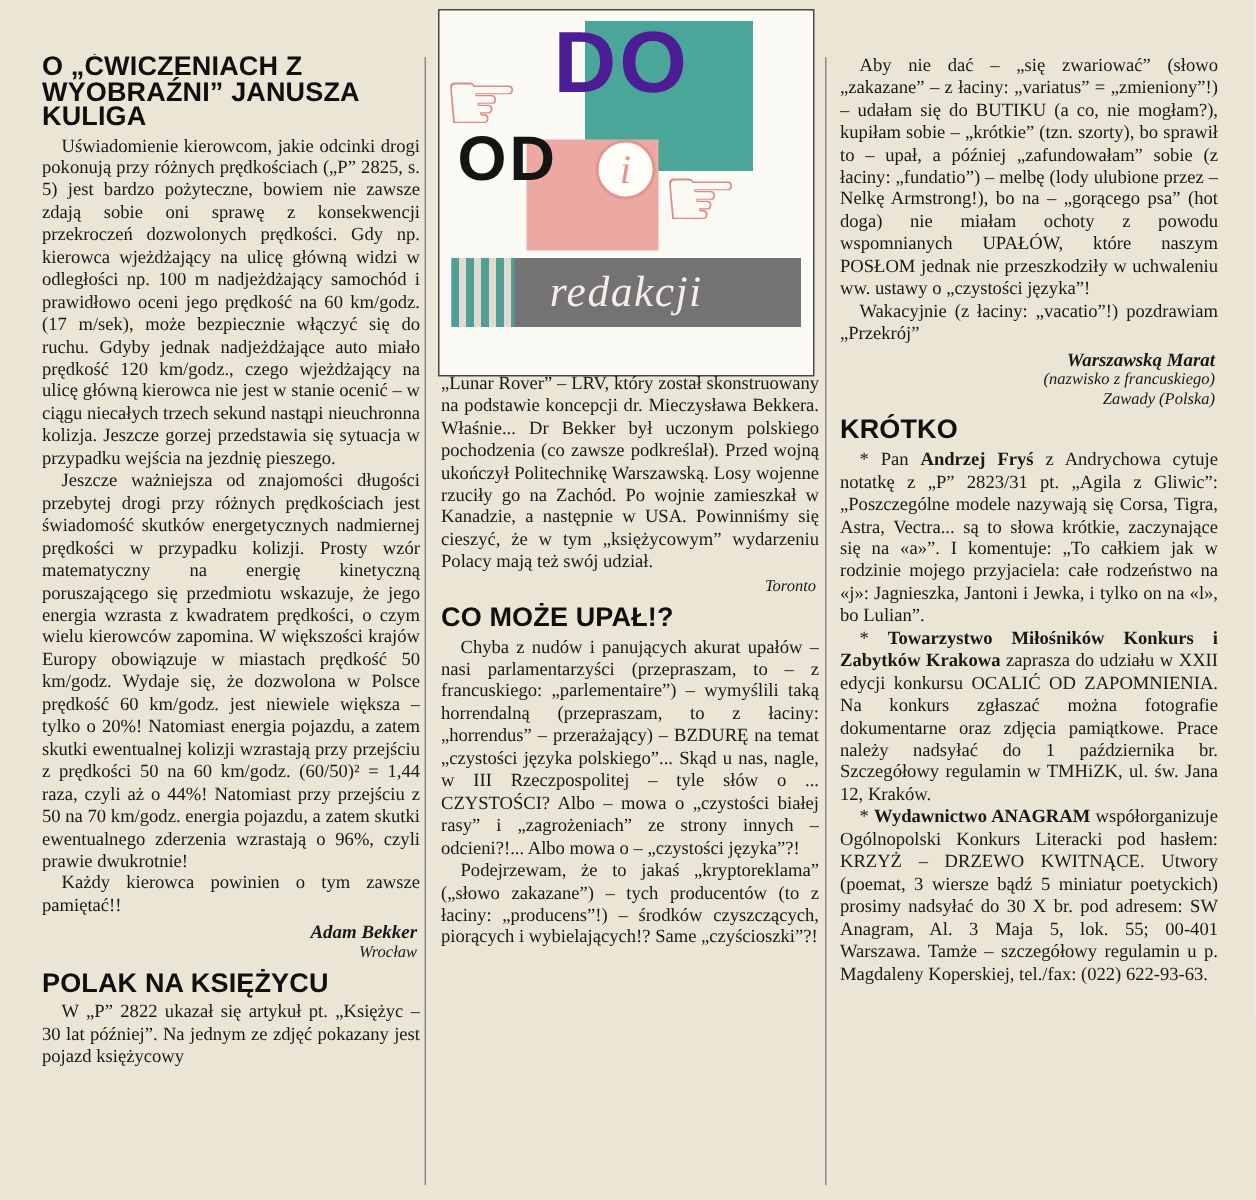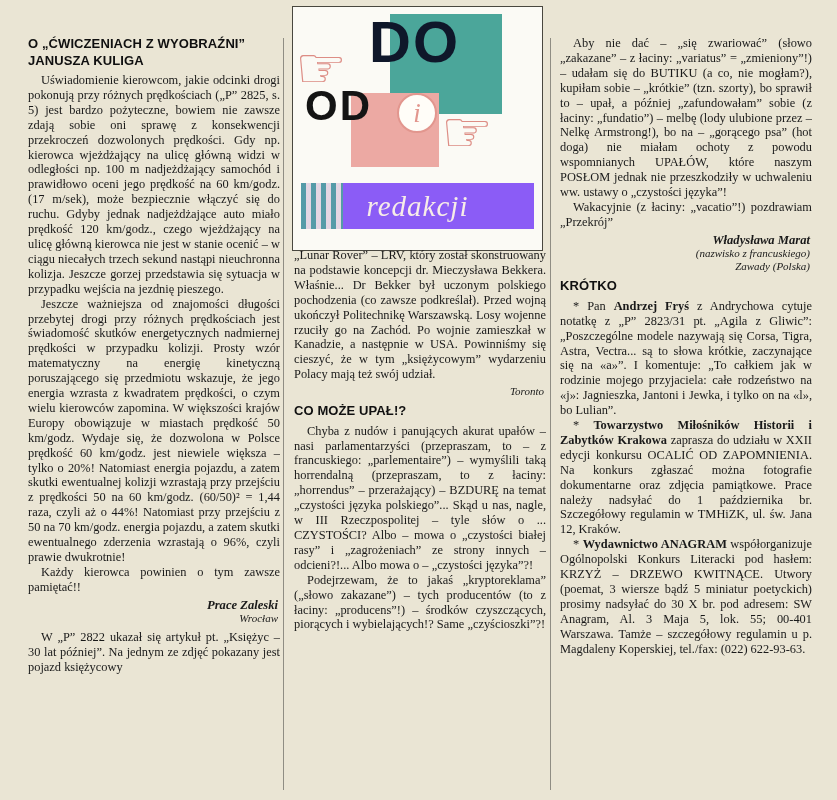--- a/index.html
+++ b/index.html
@@ -21,64 +21,64 @@
     text-align:justify;
     -webkit-hyphens:auto;hyphens:auto;
     overflow:hidden;
   }
   .col-left{left:28px;top:36px;height:758px;}
   .col-mid{left:294px;top:248px;height:534px;}
   .col-right{left:560px;top:36px;height:758px;}
 
   h2{
     font-family:"Liberation Sans", sans-serif;
-    font-size:13px;line-height:16.5px;font-weight:700;
+    font-size:18px;line-height:16.5px;font-weight:700;
     margin:0 0 4px 0;text-align:left;letter-spacing:0.1px;color:#101010;
   }
   .h-gap{margin-top:0;}
   .para{margin:0;text-indent:13px;}
   .para.noindent{text-indent:0;}
   .b{font-weight:700;}
   .sig{margin:3px 2px 5px 0;text-align:right;line-height:14.5px;}
   .sig-name{font-weight:700;font-style:italic;font-size:12.6px;}
   .sig-sub{font-style:italic;font-size:11px;line-height:13px;text-align:right;}
 
   
   .masthead{
     position:absolute;left:292px;top:6px;width:251px;height:245px;
     background:#fbfaf5;border:1px solid #49473f;box-sizing:border-box;
   }
   .teal-sq{position:absolute;left:97px;top:7px;width:112px;height:100px;background:#4ba69a;}
   .pink-sq{position:absolute;left:58px;top:86px;width:88px;height:74px;background:#eca9a3;}
   .word-do{
     position:absolute;left:76px;top:6px;z-index:2;
     font-family:"Liberation Sans", sans-serif;font-weight:700;font-size:58px;line-height:1;
-    letter-spacing:2px;color:#0f172a;
+    letter-spacing:2px;color:#4c1d95;
   }
   .word-od{
     position:absolute;left:12px;top:78px;z-index:2;
     font-family:"Liberation Sans", sans-serif;font-weight:700;font-size:42px;line-height:1;
     letter-spacing:2px;color:#141414;
   }
   .hand{
     position:absolute;z-index:2;
     font-family:"DejaVu Sans", sans-serif;
     font-size:58px;line-height:1;color:#dd8d85;
   }
   .hand1{left:2px;top:32px;}
   .hand2{left:148px;top:96px;}
   .i-badge{
     position:absolute;left:104px;top:86px;width:40px;height:40px;z-index:3;
     border-radius:50%;background:#fffdf8;border:2px solid #e2968e;box-sizing:border-box;
     display:flex;align-items:center;justify-content:center;
     font-style:italic;font-size:27px;color:#e2968e;
   }
   .band{
-    position:absolute;left:8px;top:176px;width:233px;height:46px;
-    background:#8b5cf6;display:flex;align-items:center;justify-content:center;
+    position:absolute;left:8px;top:165px;width:233px;height:46px;
+    background:#737373;display:flex;align-items:center;justify-content:center;
   }
   .band::before{
     content:"";position:absolute;left:0;top:0;width:42px;height:100%;
     background:repeating-linear-gradient(90deg,#4ba69a 0 5px,#f3ece0 5px 10px);
     opacity:.85;
   }
   .redakcji{
     position:relative;z-index:1;
     font-style:italic;font-size:29px;letter-spacing:1px;color:#f7ece8;
   }
@@ -103,43 +103,44 @@
       <span class="redakcji">redakcji</span>
     </div>
   </div>
 
   <div class="col col-left">
     <h2>O „ĆWICZENIACH Z WYOBRAŹNI” JANUSZA KULIGA</h2>
     <p class="para">Uświadomienie kierowcom, jakie odcinki drogi pokonują przy różnych prędkościach („P” 2825, s. 5) jest bardzo pożyteczne, bowiem nie zawsze zdają sobie oni sprawę z konsekwencji przekroczeń dozwolonych prędkości. Gdy np. kierowca wjeżdżający na ulicę główną widzi w odległości np. 100 m nadjeżdżający samochód i prawidłowo oceni jego prędkość na 60 km/godz. (17 m/sek), może bezpiecznie włączyć się do ruchu. Gdyby jednak nadjeżdżające auto miało prędkość 120 km/godz., czego wjeżdżający na ulicę główną kierowca nie jest w stanie ocenić – w ciągu niecałych trzech sekund nastąpi nieuchronna kolizja. Jeszcze gorzej przedstawia się sytuacja w przypadku wejścia na jezdnię pieszego.</p>
     <p class="para">Jeszcze ważniejsza od znajomości długości przebytej drogi przy różnych prędkościach jest świadomość skutków energetycznych nadmiernej prędkości w przypadku kolizji. Prosty wzór matematyczny na energię kinetyczną poruszającego się przedmiotu wskazuje, że jego energia wzrasta z kwadratem prędkości, o czym wielu kierowców zapomina. W większości krajów Europy obowiązuje w miastach prędkość 50 km/godz. Wydaje się, że dozwolona w Polsce prędkość 60 km/godz. jest niewiele większa – tylko o 20%! Natomiast energia pojazdu, a zatem skutki ewentualnej kolizji wzrastają przy przejściu z prędkości 50 na 60 km/godz. (60/50)² = 1,44 raza, czyli aż o 44%! Natomiast przy przejściu z 50 na 70 km/godz. energia pojazdu, a zatem skutki ewentualnego zderzenia wzrastają o 96%, czyli prawie dwukrotnie!</p>
     <p class="para">Każdy kierowca powinien o tym zawsze pamiętać!!</p>
     <div class="sig">
-      <div class="sig-name">Prace Zaleski</div>
+      <div class="sig-name">Adam Bekker</div>
       <div class="sig-sub">Wrocław</div>
     </div>
+    <h2 class="h-gap">POLAK NA KSIĘŻYCU</h2>
     <p class="para">W „P” 2822 ukazał się artykuł pt. „Księżyc – 30 lat później”. Na jednym ze zdjęć pokazany jest pojazd księżycowy</p>
   </div>
 
   <div class="col col-mid">
     <p class="para noindent">„Lunar Rover” – LRV, który został skonstruowany na podstawie koncepcji dr. Mieczysława Bekkera. Właśnie... Dr Bekker był uczonym polskiego pochodzenia (co zawsze podkreślał). Przed wojną ukończył Politechnikę Warszawską. Losy wojenne rzuciły go na Zachód. Po wojnie zamieszkał w Kanadzie, a następnie w USA. Powinniśmy się cieszyć, że w tym „księżycowym” wydarzeniu Polacy mają też swój udział.</p>
     <div class="sig">
       <div class="sig-sub">Toronto</div>
     </div>
     <h2 class="h-gap">CO MOŻE UPAŁ!?</h2>
     <p class="para">Chyba z nudów i panujących akurat upałów – nasi parlamentarzyści (przepraszam, to – z francuskiego: „parlementaire”) – wymyślili taką horrendalną (przepraszam, to z łaciny: „horrendus” – przerażający) – BZDURĘ na temat „czystości języka polskiego”... Skąd u nas, nagle, w III Rzeczpospolitej – tyle słów o ... CZYSTOŚCI? Albo – mowa o „czystości białej rasy” i „zagrożeniach” ze strony innych – odcieni?!... Albo mowa o – „czystości języka”?!</p>
     <p class="para">Podejrzewam, że to jakaś „kryptoreklama” („słowo zakazane”) – tych producentów (to z łaciny: „producens”!) – środków czyszczących, piorących i wybielających!? Same „czyścioszki”?!</p>
   </div>
 
   <div class="col col-right">
     <p class="para">Aby nie dać – „się zwariować” (słowo „zakazane” – z łaciny: „variatus” = „zmieniony”!) – udałam się do BUTIKU (a co, nie mogłam?), kupiłam sobie – „krótkie” (tzn. szorty), bo sprawił to – upał, a później „zafundowałam” sobie (z łaciny: „fundatio”) – melbę (lody ulubione przez – Nelkę Armstrong!), bo na – „gorącego psa” (hot doga) nie miałam ochoty z powodu wspomnianych UPAŁÓW, które naszym POSŁOM jednak nie przeszkodziły w uchwaleniu ww. ustawy o „czystości języka”!</p>
     <p class="para">Wakacyjnie (z łaciny: „vacatio”!) pozdrawiam „Przekrój”</p>
     <div class="sig">
-      <div class="sig-name">Władysława Marat</div>
+      <div class="sig-name">Warszawską Marat</div>
       <div class="sig-sub">(nazwisko z francuskiego)</div>
       <div class="sig-sub">Zawady (Polska)</div>
     </div>
     <h2 class="h-gap">KRÓTKO</h2>
     <p class="para"><span>* Pan </span><span class="b">Andrzej Fryś</span><span> z Andrychowa cytuje notatkę z „P” 2823/31 pt. „Agila z Gliwic”: „Poszczególne modele nazywają się Corsa, Tigra, Astra, Vectra... są to słowa krótkie, zaczynające się na «a»”. I komentuje: „To całkiem jak w rodzinie mojego przyjaciela: całe rodzeństwo na «j»: Jagnieszka, Jantoni i Jewka, i tylko on na «l», bo Lulian”.</span></p>
-    <p class="para"><span>* </span><span class="b">Towarzystwo Miłośników Historii i Zabytków Krakowa</span><span> zaprasza do udziału w XXII edycji konkursu OCALIĆ OD ZAPOMNIENIA. Na konkurs zgłaszać można fotografie dokumentarne oraz zdjęcia pamiątkowe. Prace należy nadsyłać do 1 października br. Szczegółowy regulamin w TMHiZK, ul. św. Jana 12, Kraków.</span></p>
+    <p class="para"><span>* </span><span class="b">Towarzystwo Miłośników Konkurs i Zabytków Krakowa</span><span> zaprasza do udziału w XXII edycji konkursu OCALIĆ OD ZAPOMNIENIA. Na konkurs zgłaszać można fotografie dokumentarne oraz zdjęcia pamiątkowe. Prace należy nadsyłać do 1 października br. Szczegółowy regulamin w TMHiZK, ul. św. Jana 12, Kraków.</span></p>
     <p class="para"><span>* </span><span class="b">Wydawnictwo ANAGRAM</span><span> współorganizuje Ogólnopolski Konkurs Literacki pod hasłem: KRZYŻ – DRZEWO KWITNĄCE. Utwory (poemat, 3 wiersze bądź 5 miniatur poetyckich) prosimy nadsyłać do 30 X br. pod adresem: SW Anagram, Al. 3 Maja 5, lok. 55; 00-401 Warszawa. Tamże – szczegółowy regulamin u p. Magdaleny Koperskiej, tel./fax: (022) 622-93-63.</span></p>
   </div>
 
 </div>
 
 </body></html>

